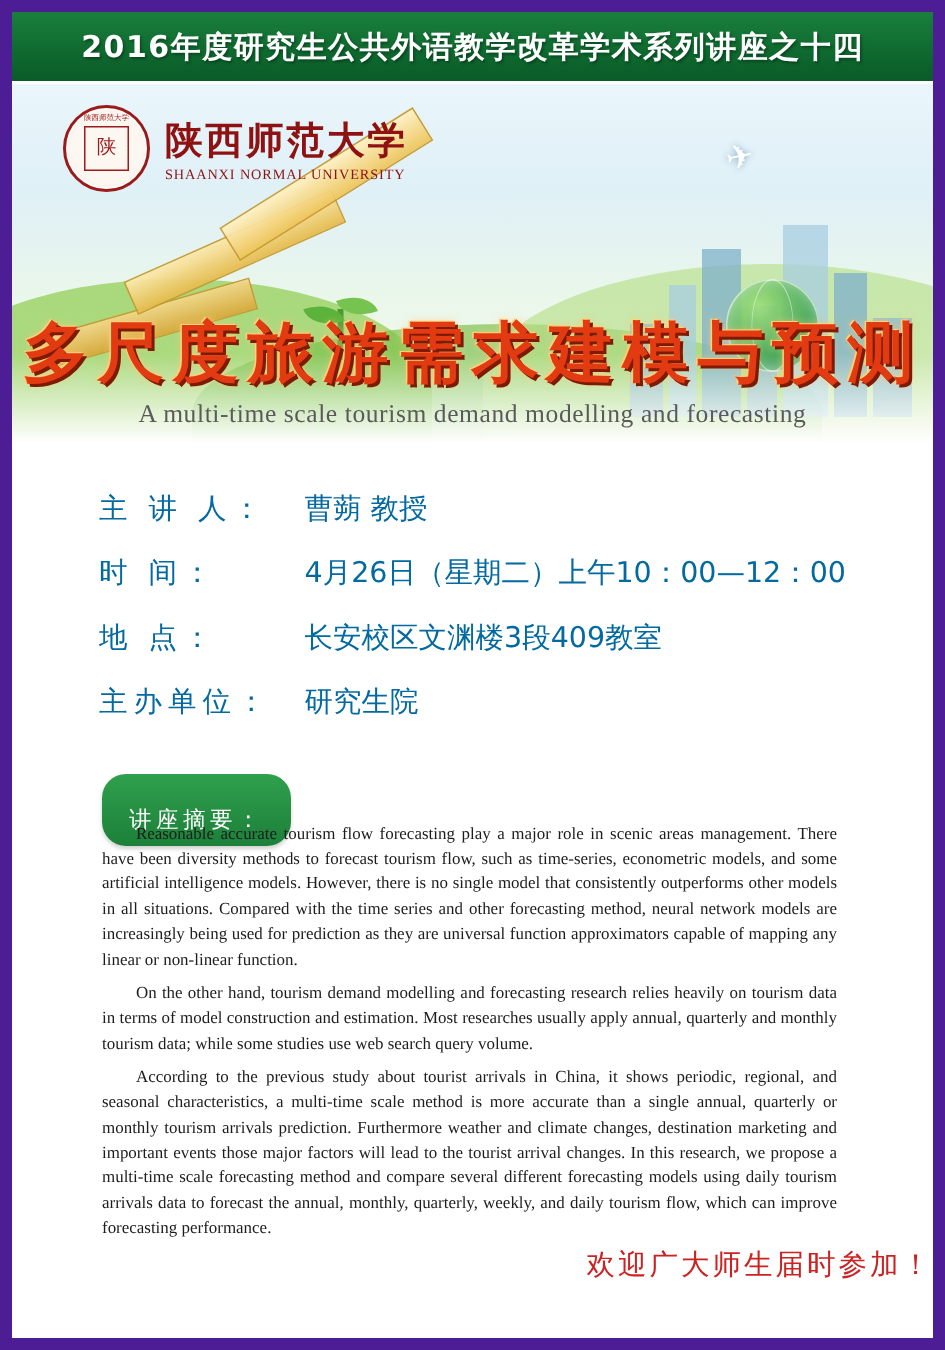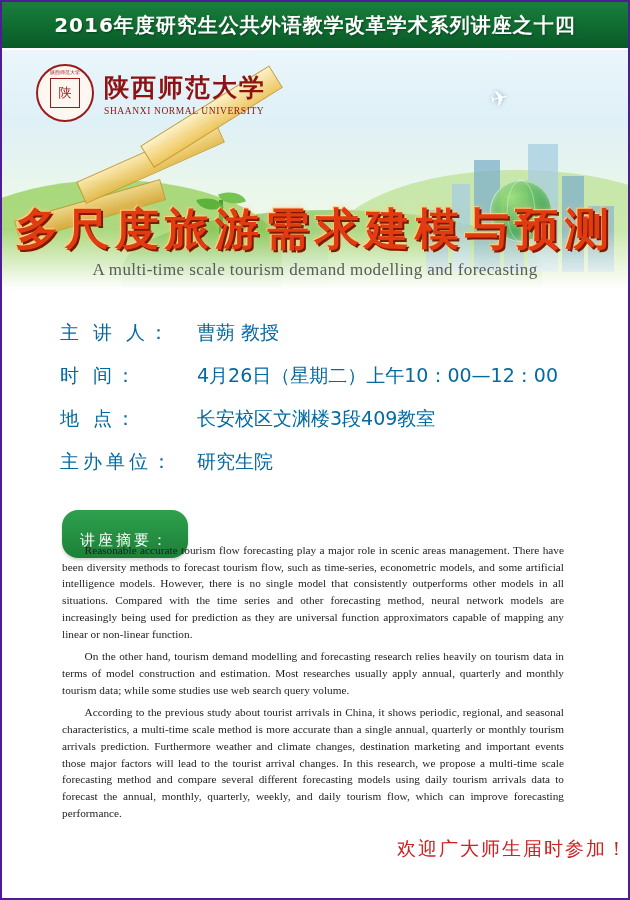--- a/index.html
+++ b/index.html
@@ -13,21 +13,21 @@
     font-family: "Liberation Sans", sans-serif;
     overflow: hidden;
   }
 
   .poster {
     position: relative;
     width: 630px;
     height: 900px;
     box-sizing: border-box;
     background: #ffffff;
-    border: 2px solid #4c1d95;
+    border: 8px solid #4c1d95;
     overflow: hidden;
   }
 
   
   .banner {
     position: relative;
     height: 46px;
     background: linear-gradient(180deg, #1a7f3c 0%, #0f6b30 55%, #0a5a28 100%);
     display: flex;
     align-items: center;

